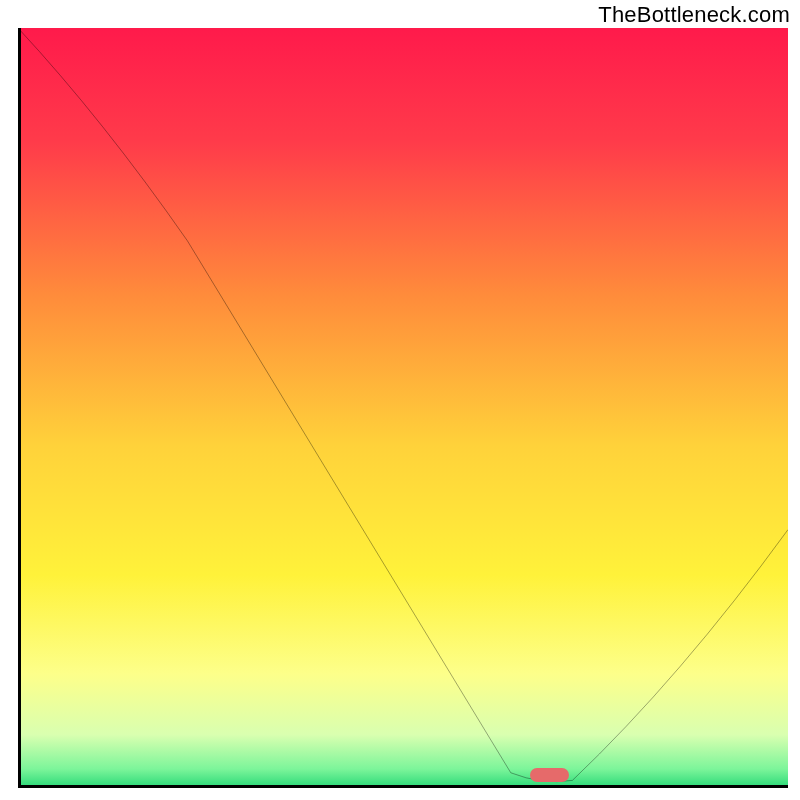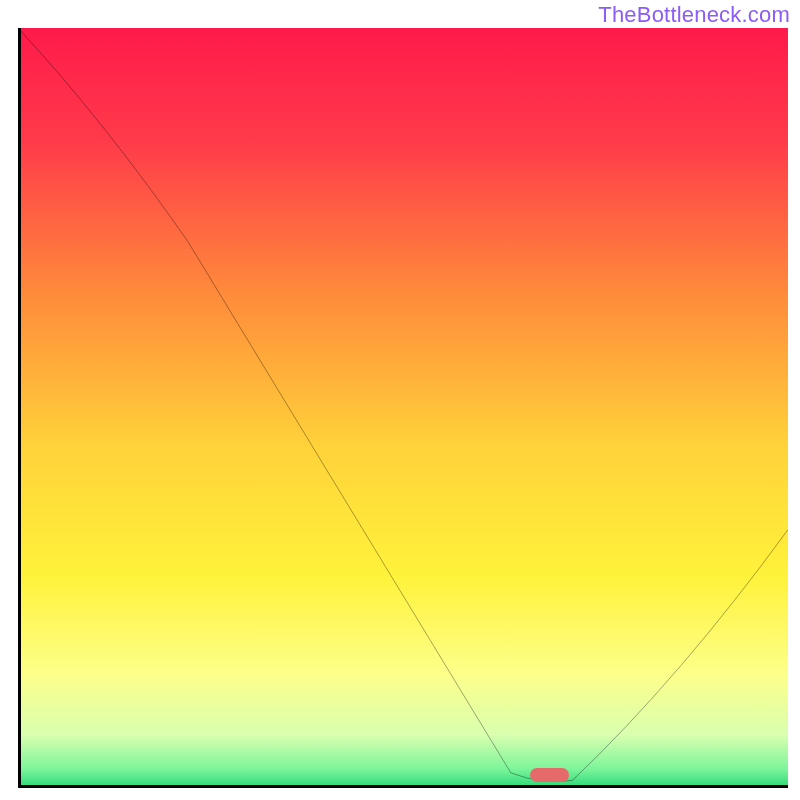--- a/index.html
+++ b/index.html
@@ -14,21 +14,21 @@
     position: relative;
     width: 800px;
     height: 800px;
   }
   .watermark {
     position: absolute;
     top: 2px;
     right: 10px;
     font-size: 22px;
     font-weight: 500;
-    color: #8b5cf6;
+    color: #000000;
     letter-spacing: 0.2px;
     z-index: 10;
   }
   .plot {
     position: absolute;
     left: 18px;
     top: 28px;
     width: 770px;
     height: 760px;
   }

